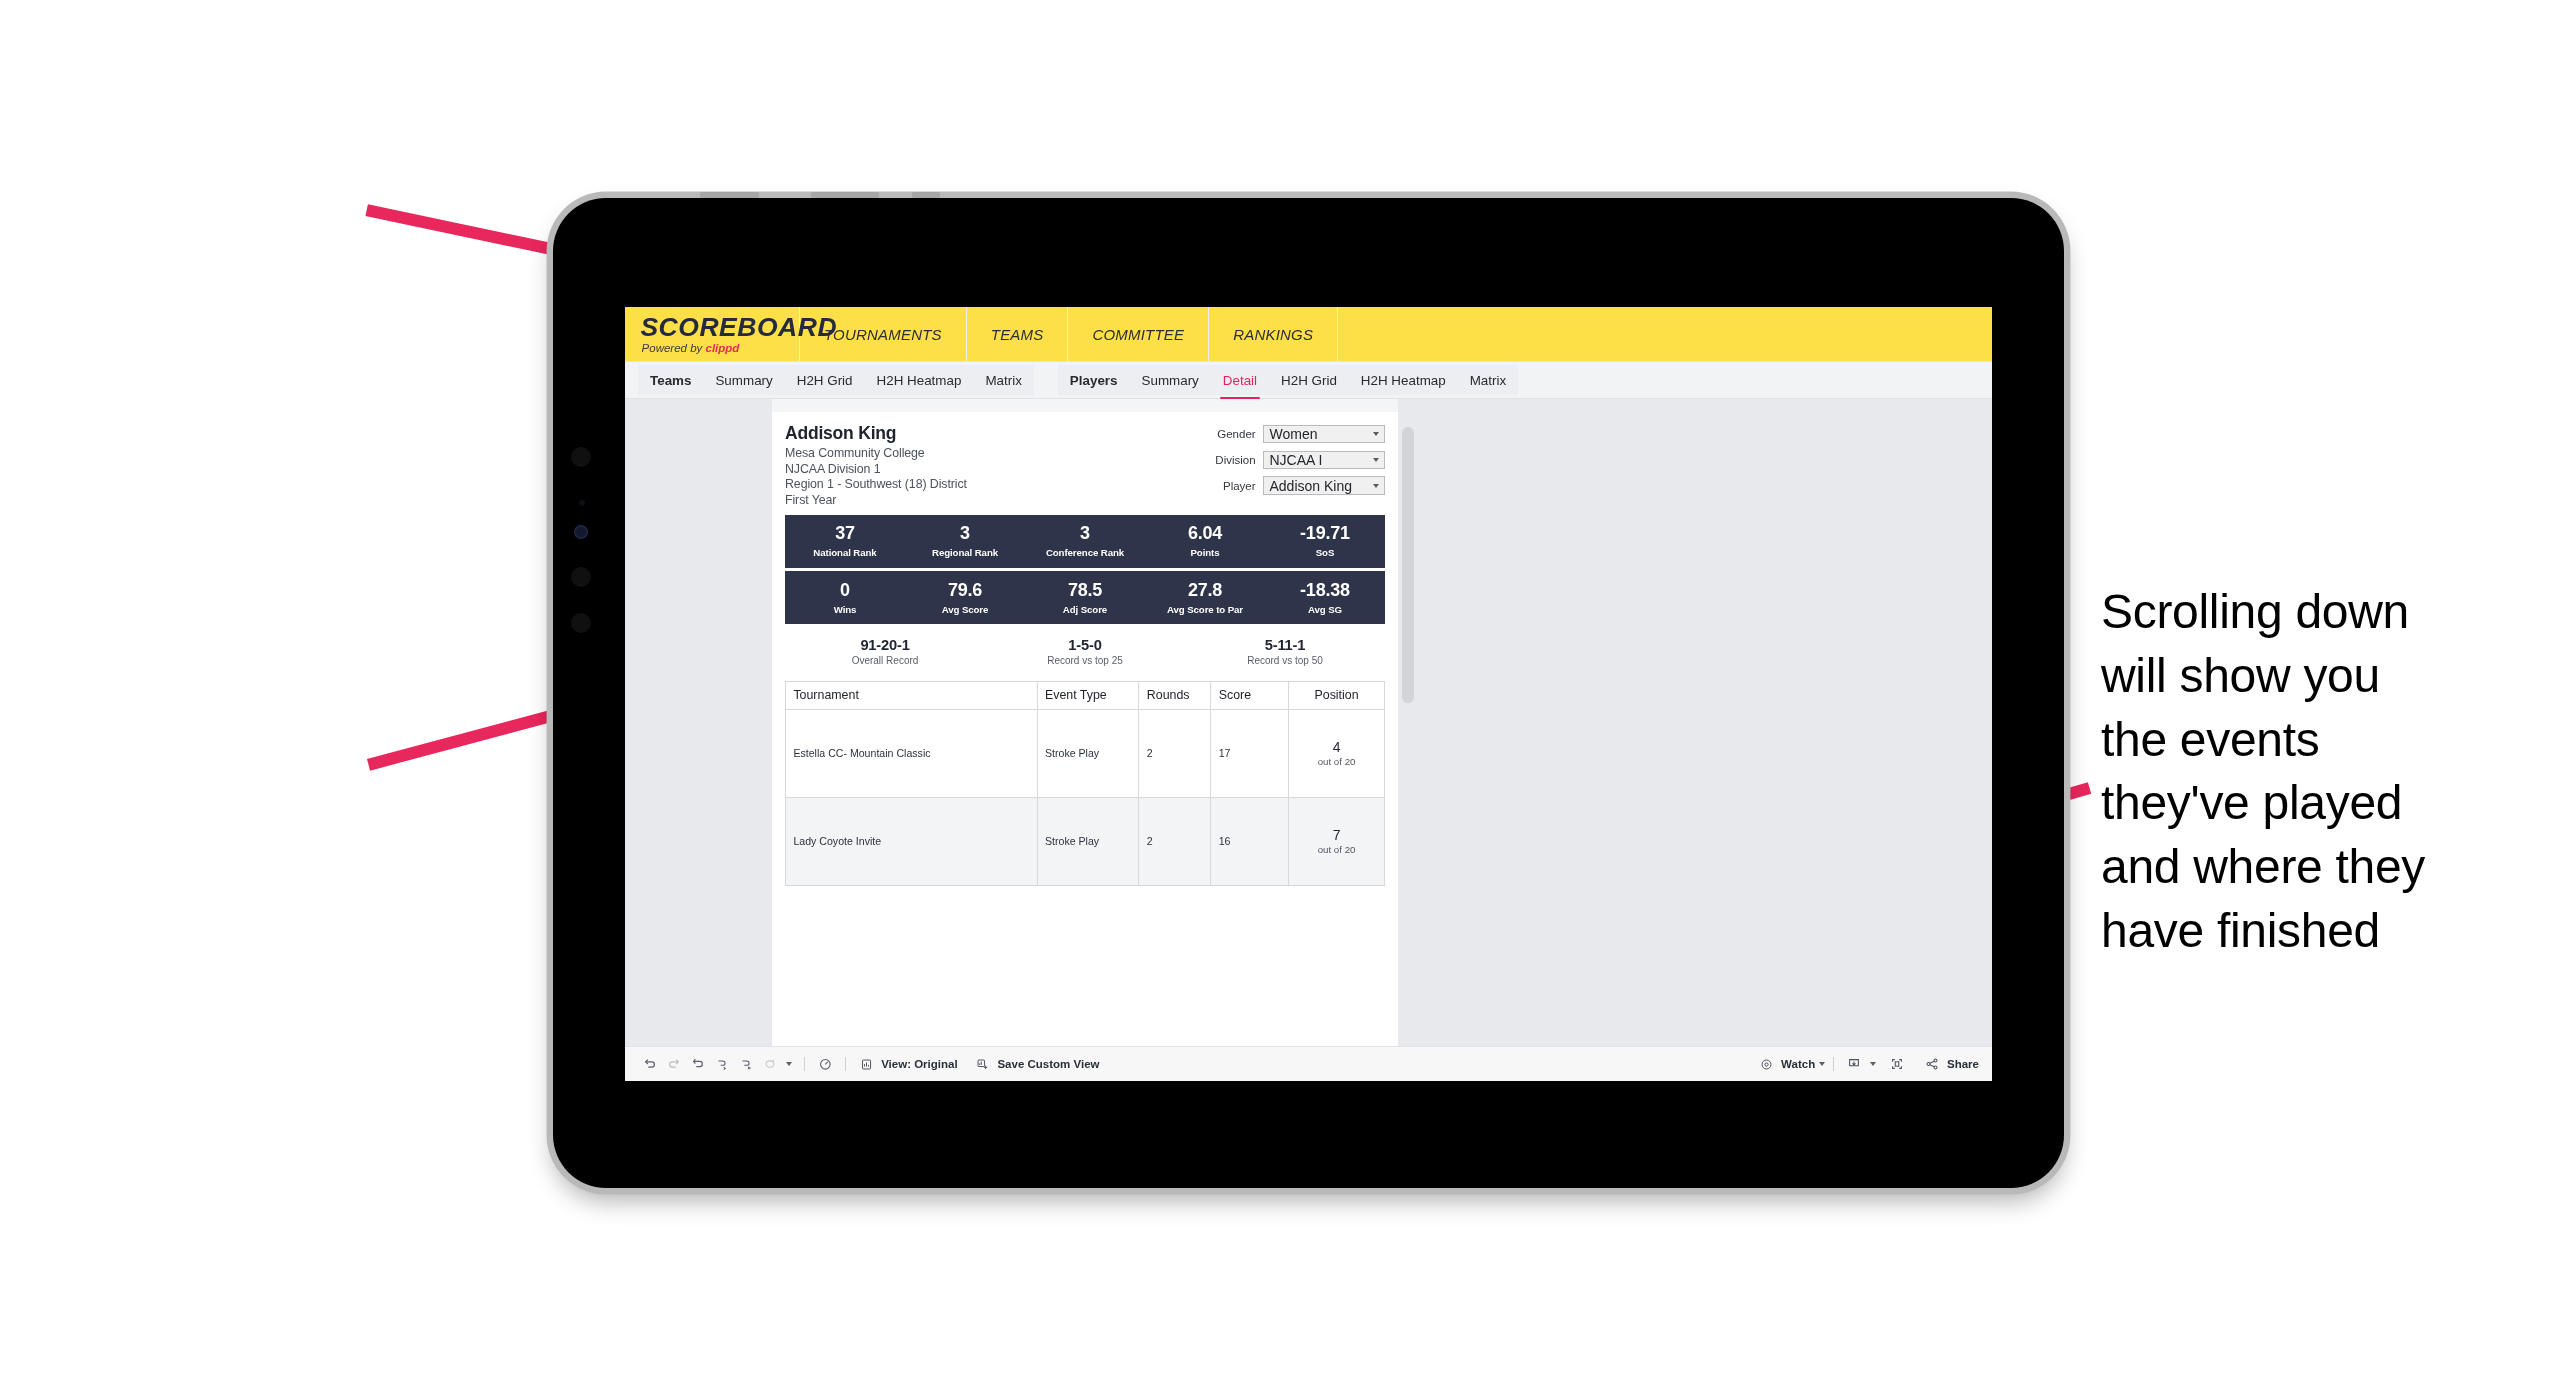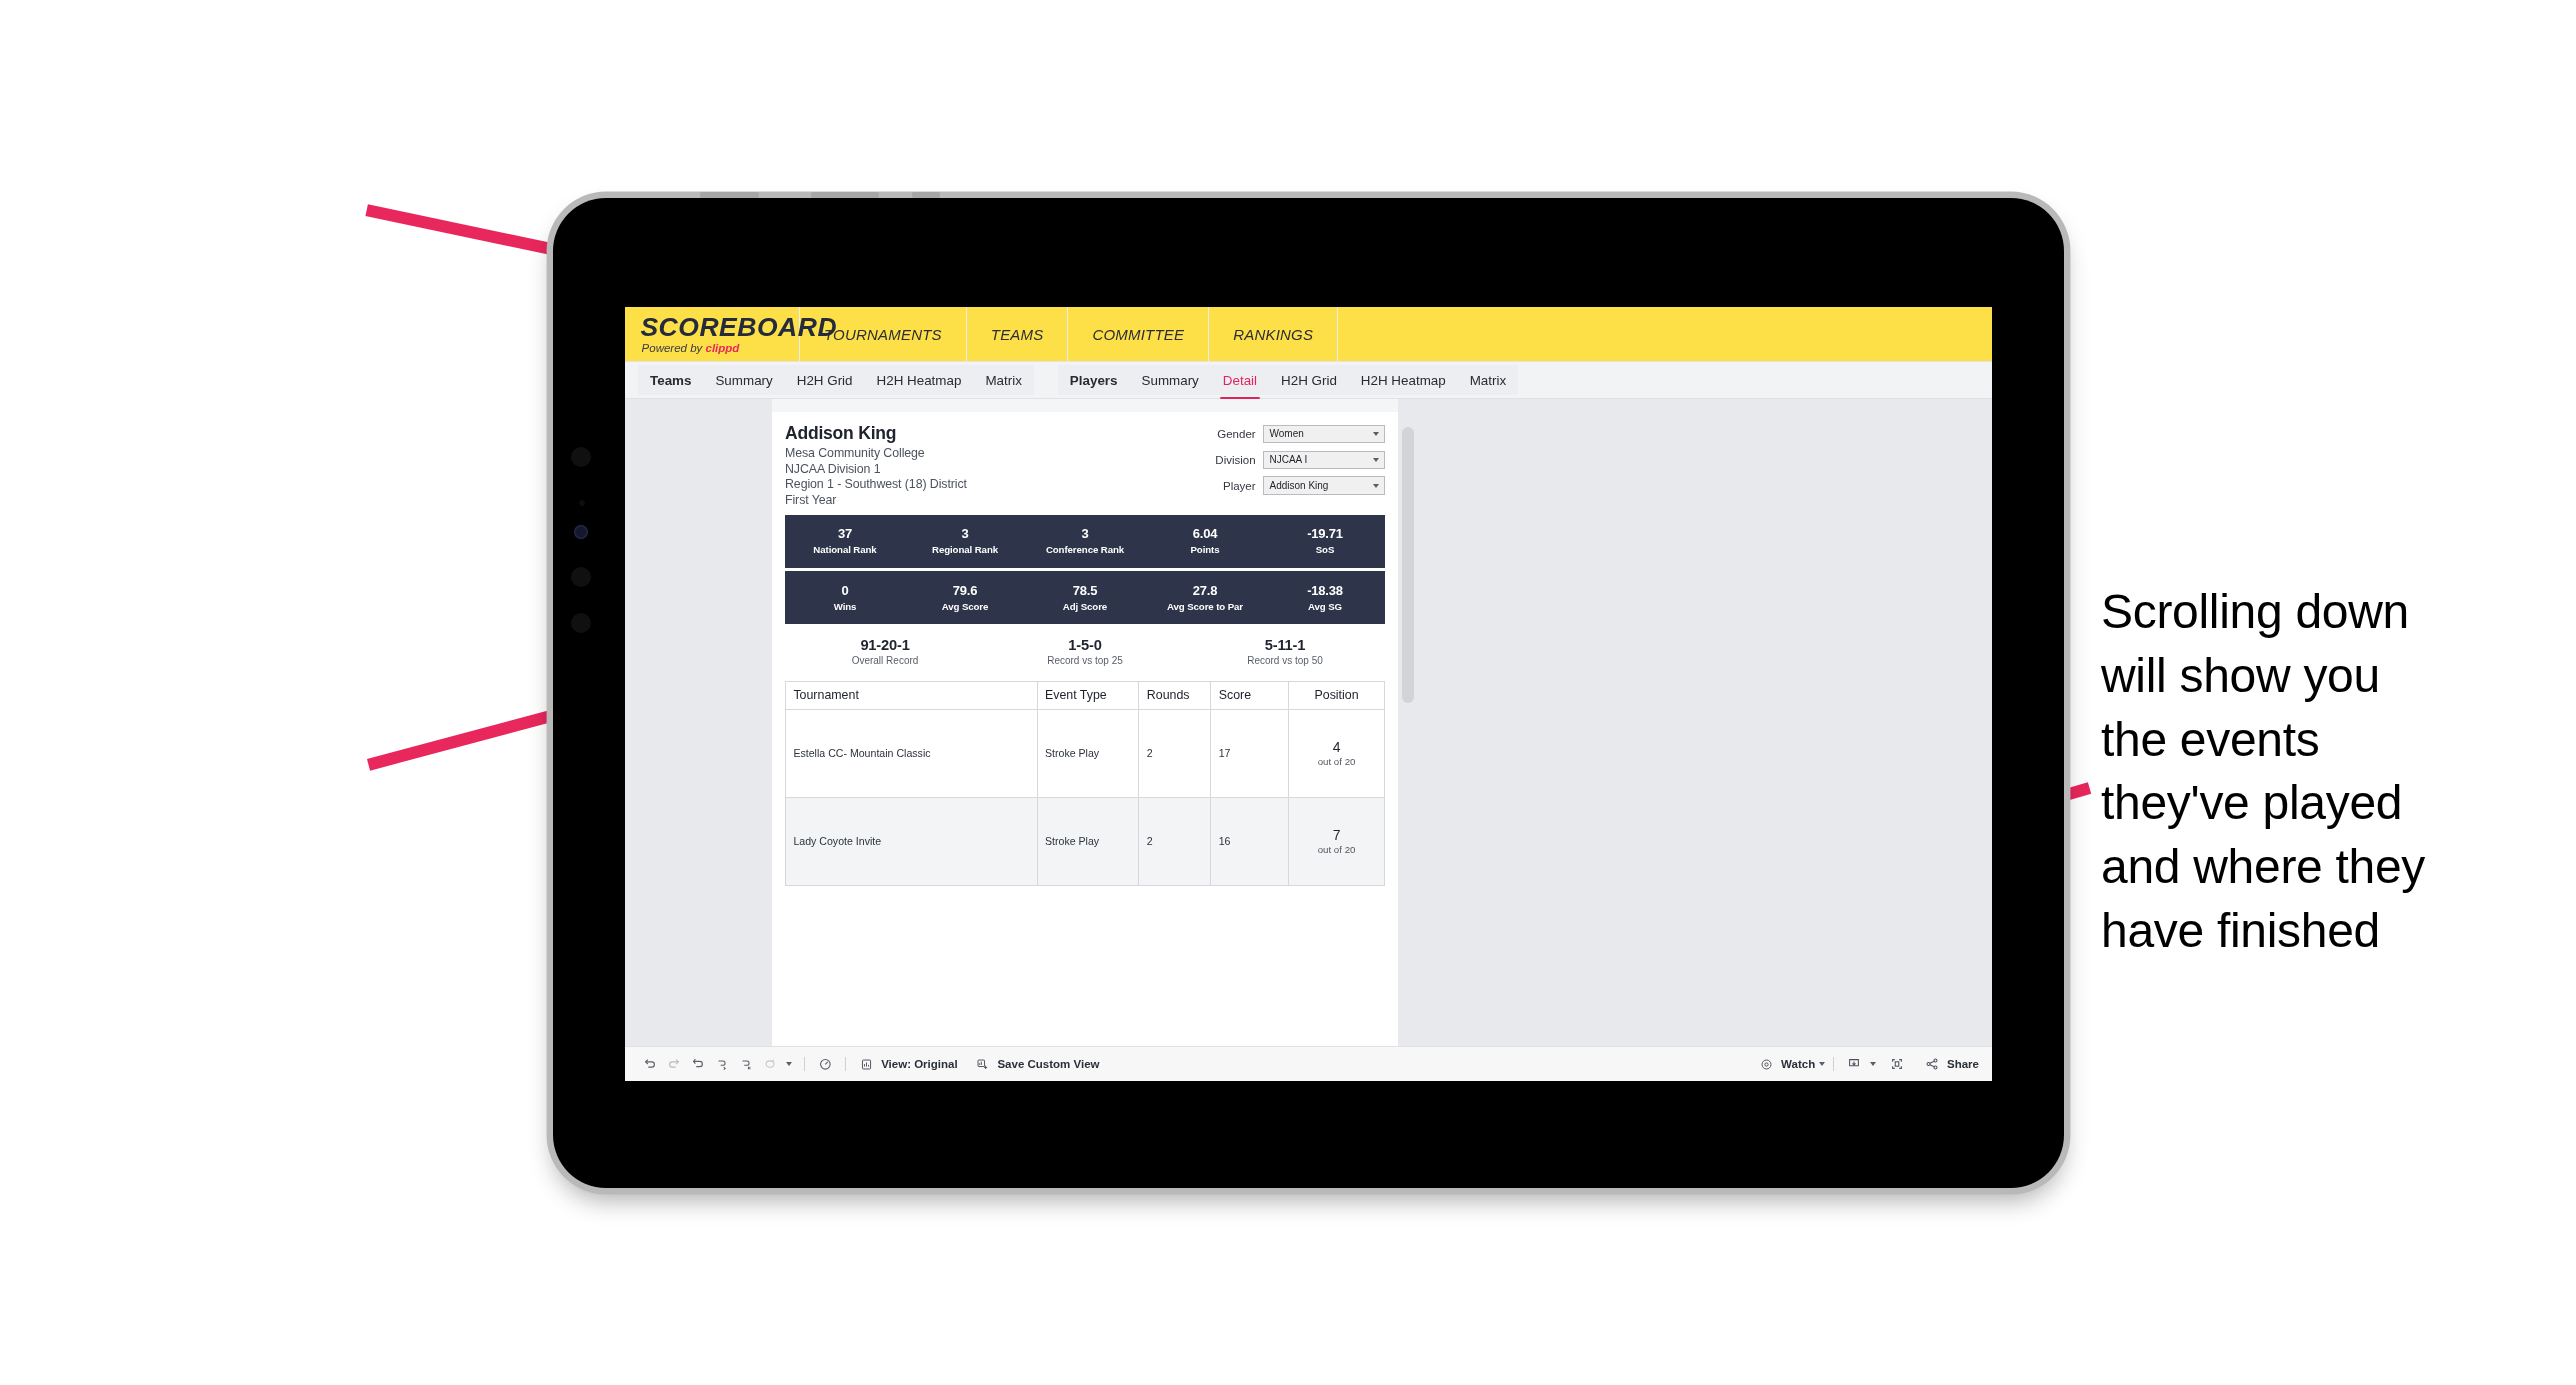--- a/index.html
+++ b/index.html
@@ -120,37 +120,37 @@
 
   .player-head { display:flex; justify-content:space-between; }
   .p-name { font-size:17.5px; font-weight:700; color:#20242e; letter-spacing:-0.2px; }
   .p-line { font-size:12.4px; color:#4c525e; margin-top:1.8px; letter-spacing:-0.1px; }
 
   .filters { padding-top:1.8px; }
   .filter-row { display:flex; align-items:center; justify-content:flex-end; margin-bottom:7.4px; }
   .filter-label { font-size:11.5px; color:#33373f; margin-right:7.4px; }
   .filter-select {
     width:122px; height:18.4px; background:#f0f0f0; border:0.9px solid #b9bbbe;
-    font-size:10px; color:#23262c; display:flex; align-items:center;
+    font-size:14px; color:#23262c; display:flex; align-items:center;
     padding:0 5.5px; position:relative;
   }
   .filter-select .caret {
     position:absolute; right:5.5px; top:50%; transform:translateY(-50%);
     width:0; height:0; border-left:3.7px solid transparent; border-right:3.7px solid transparent;
     border-top:4.6px solid #5a5d63;
   }
 
   
   .statbar {
     background:#2e3449; display:flex; margin-top:7.4px;
     height:53px; align-items:center;
   }
   .statbar.second { margin-top:3.7px; }
   .stat { flex:1; text-align:center; color:#ffffff; }
-  .stat .v { font-size:13px; font-weight:700; line-height:1.1; letter-spacing:-0.2px; }
+  .stat .v { font-size:18px; font-weight:700; line-height:1.1; letter-spacing:-0.2px; }
   .stat .k { font-size:9.7px; font-weight:700; margin-top:2.8px; letter-spacing:-0.1px; }
 
   .records { display:flex; margin-top:13px; margin-bottom:14.7px; }
   .rec { flex:1; text-align:center; }
   .rec .v { font-size:14.7px; font-weight:700; color:#1f2430; letter-spacing:-0.2px; }
   .rec .k { font-size:10px; color:#585e69; margin-top:1.8px; }
 
   
   table.events { width:100%; border-collapse:collapse; }
   table.events th {

